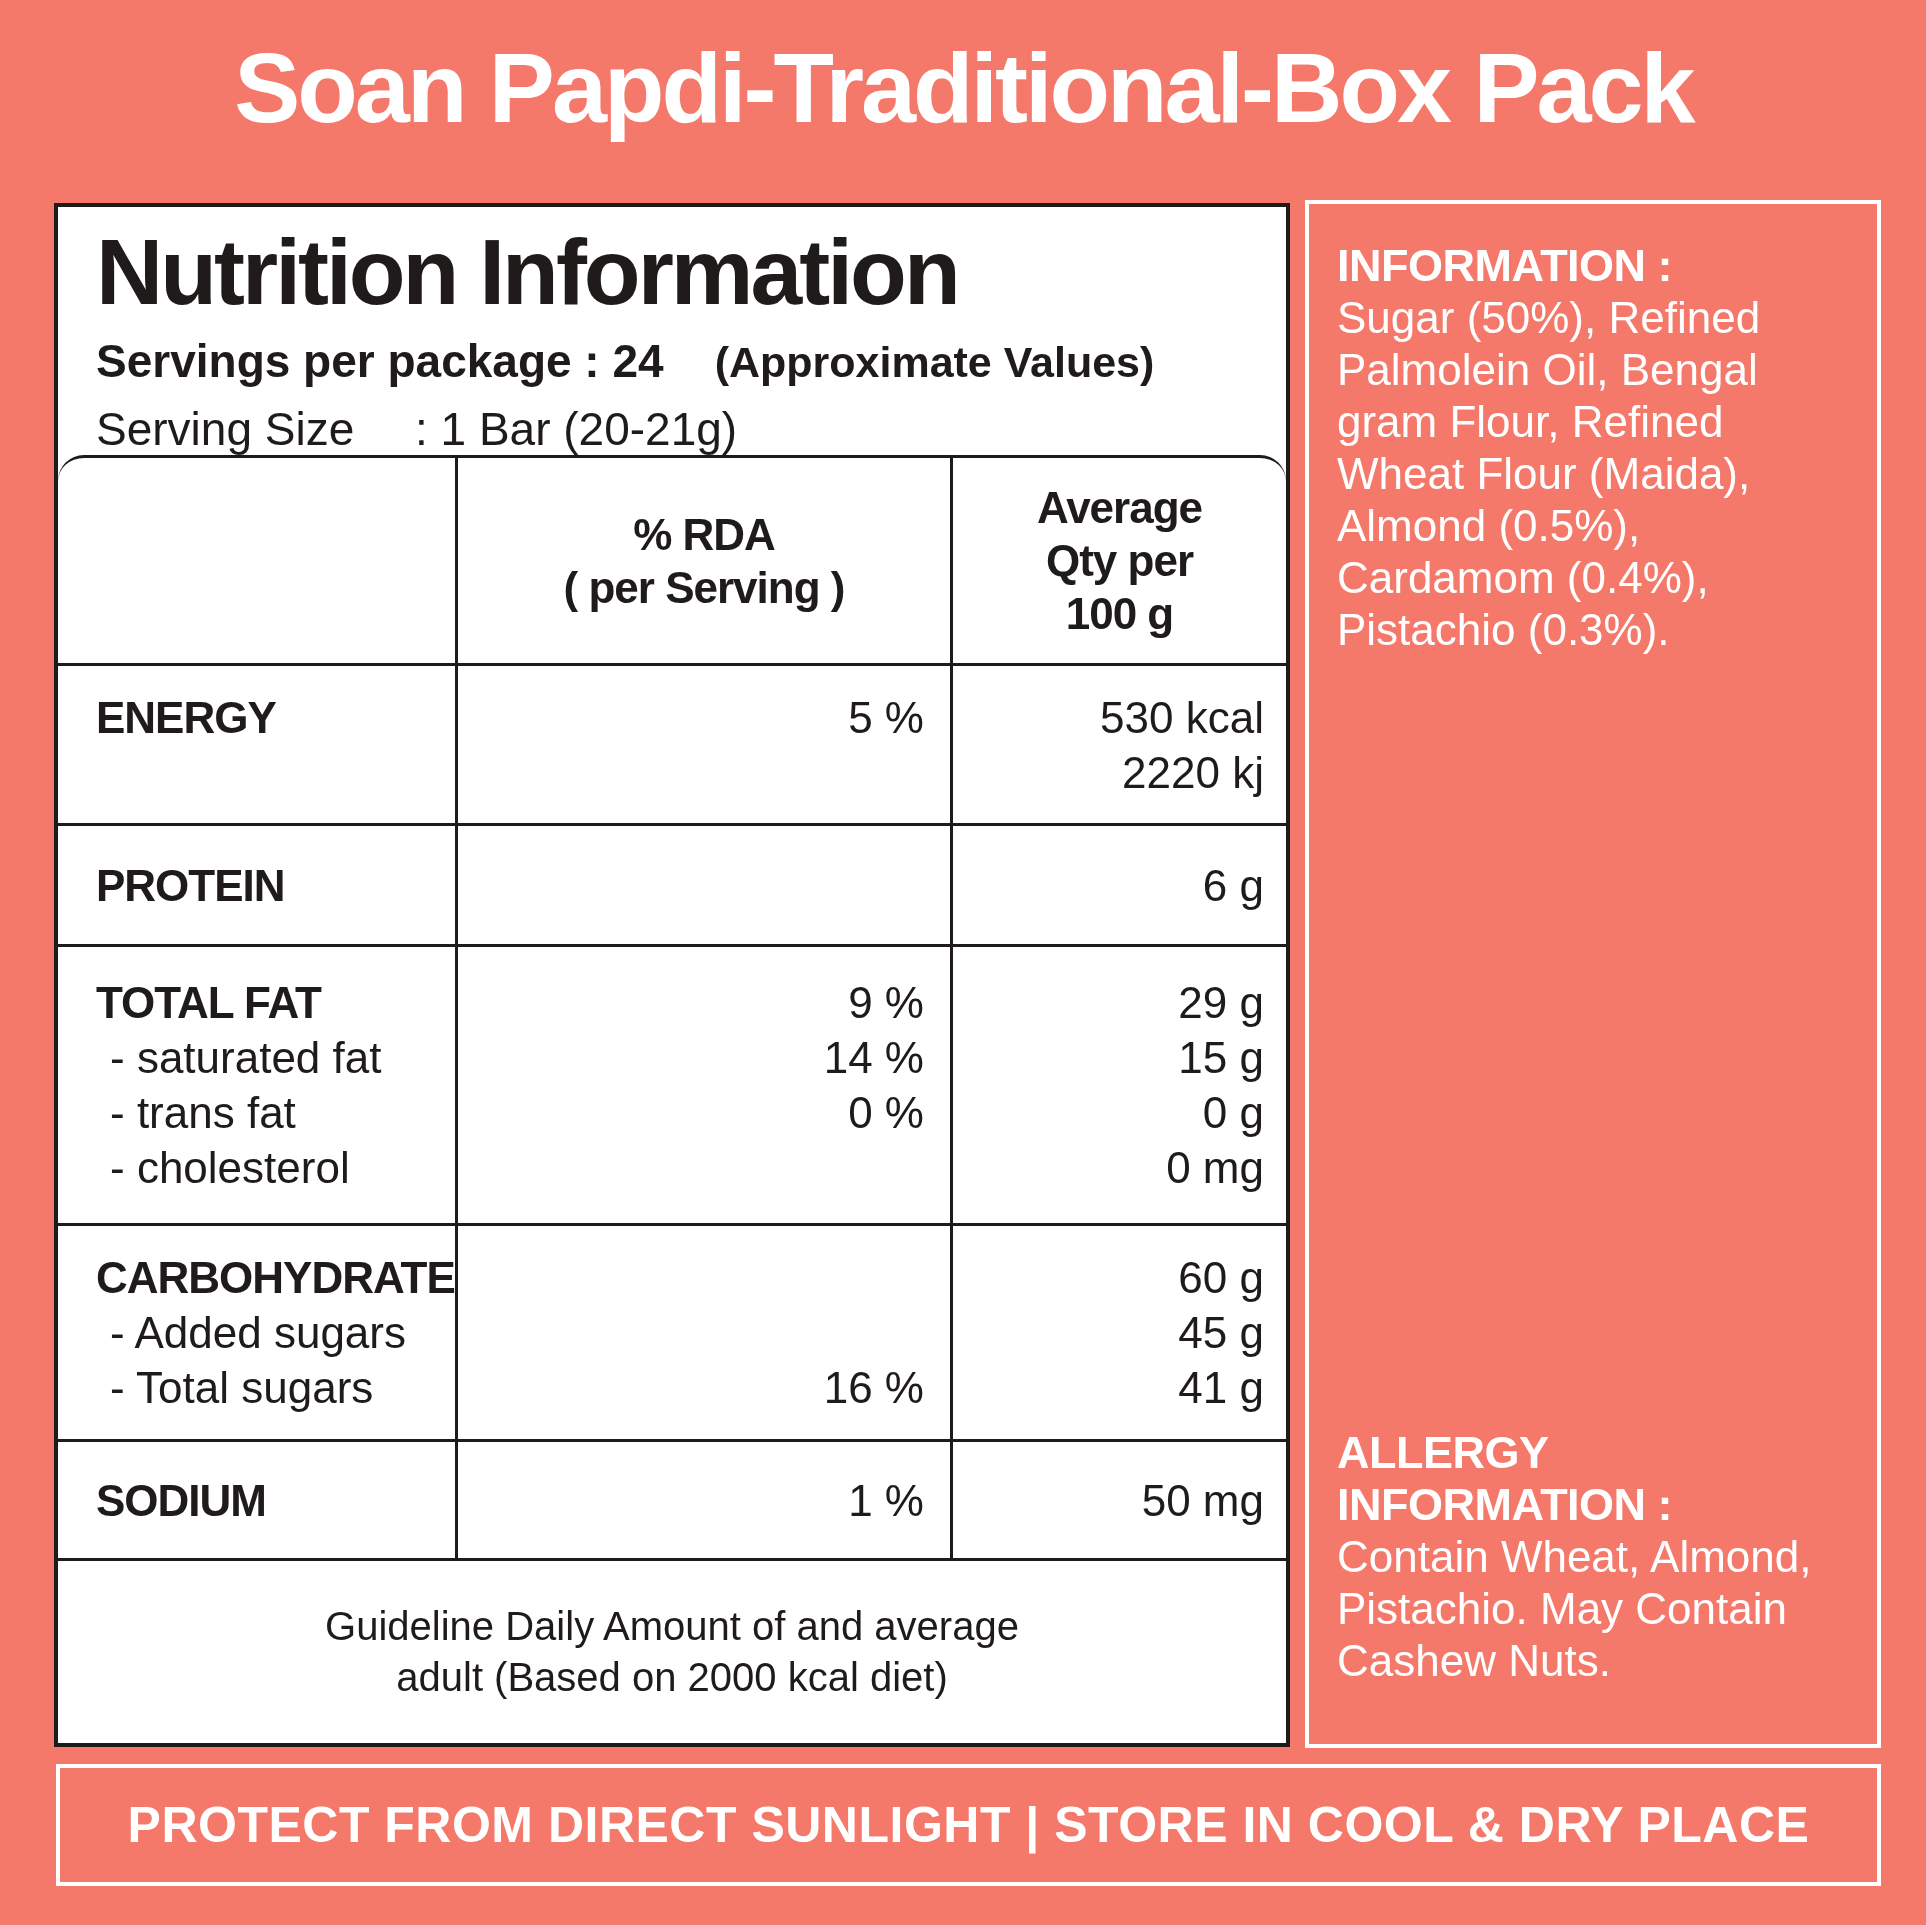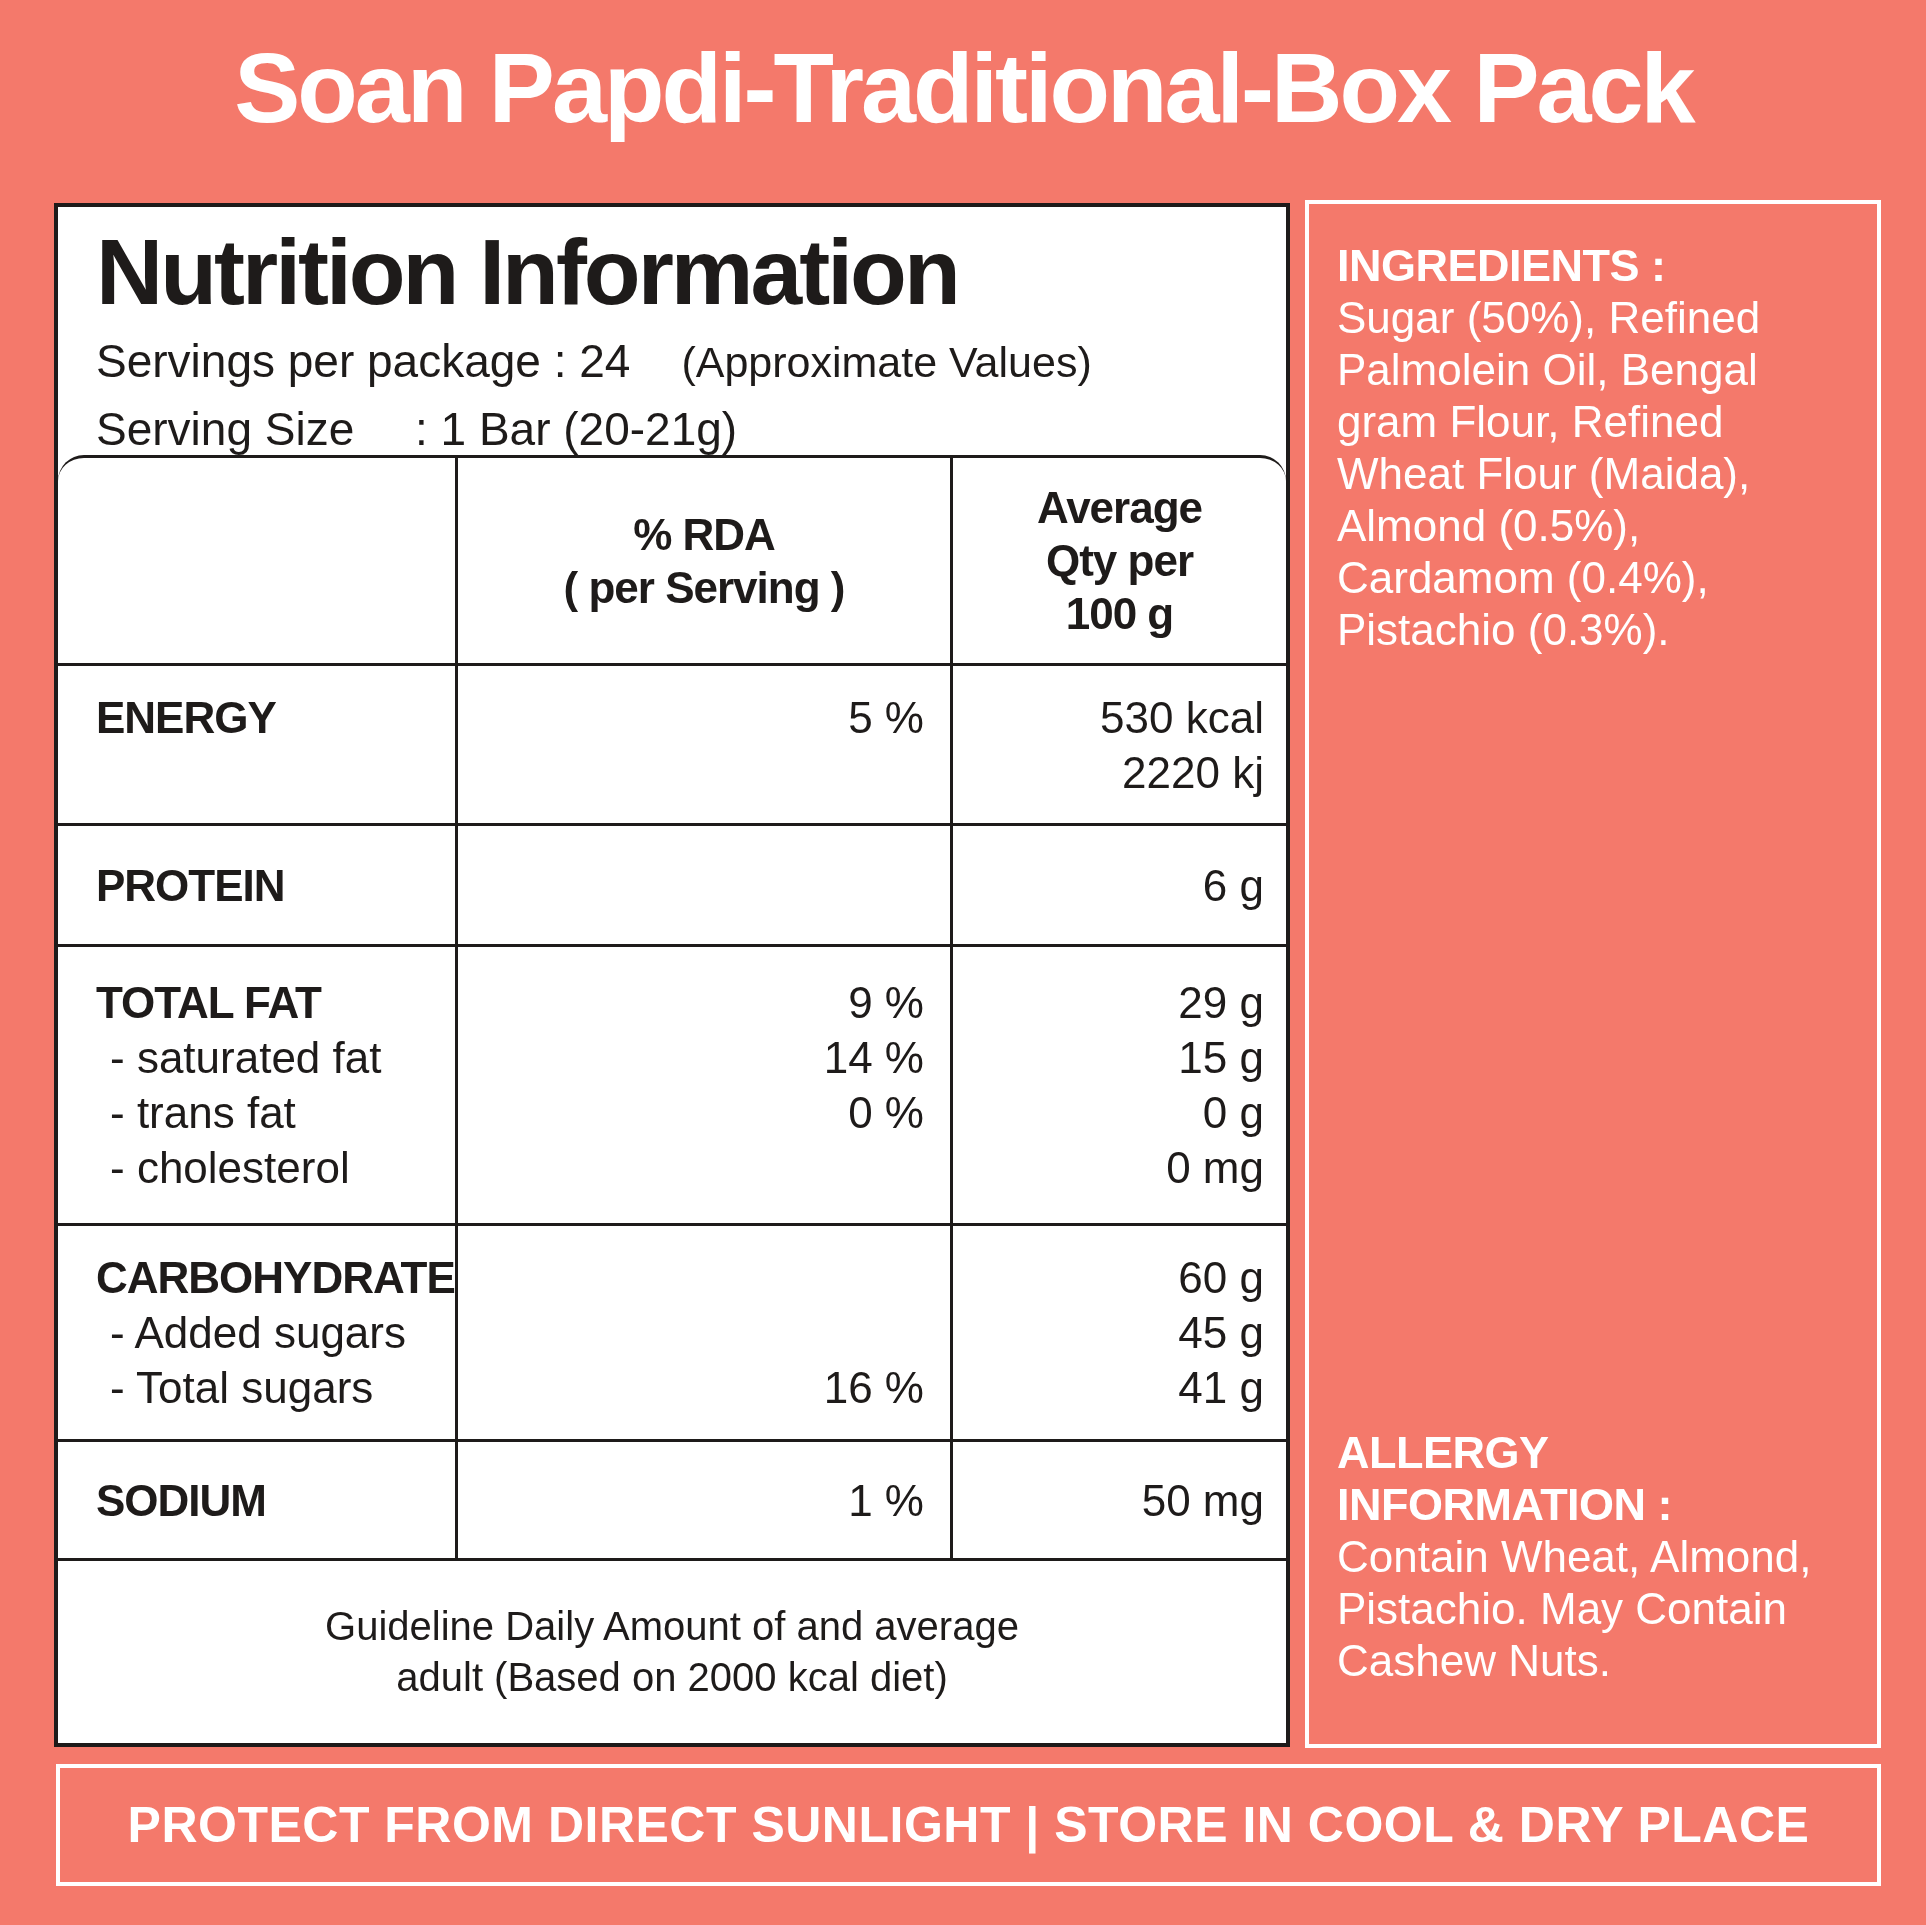--- a/index.html
+++ b/index.html
@@ -26,21 +26,21 @@
   }
   .nbox-hdr{
     flex:none;height:248px;box-sizing:border-box;
     padding:10px 40px 0 38px;
   }
   .nutri-heading{
     margin:0;font-size:93px;font-weight:600;letter-spacing:-3px;line-height:111px;
     white-space:nowrap;
   }
   .hdr-line{display:flex;align-items:baseline;font-size:46px;font-weight:500;}
-  .hdr-line.l1{margin-top:6px;}
+  .hdr-line.l1{margin-top:6px;font-weight:bold;}
   .hdr-line.l2{margin-top:14px;}
   .approx-note{font-size:43px;margin-left:51px;}
   .ss-label{display:inline-block;width:319px;flex:none;}
   
   .tbl{
     flex:1;display:flex;flex-direction:column;
     border-top:3px solid #1E1B1A;min-height:0;border-radius:26px;
   }
   .trow{
     display:grid;grid-template-columns:397px 495px 1fr;
@@ -208,21 +208,21 @@
     <div class="trow r-foot">
       <div class="fln">Guideline Daily Amount of and average</div>
       <div class="fln">adult (Based on 2000 kcal diet)</div>
     </div>
 
   </div>
 </div>
 
 <div class="side-panel">
   <div>
-    <div class="p-heading">INGREDIENTS :</div>
+    <div class="p-heading">INFORMATION :</div>
     <div class="p-body">Sugar (50%), Refined Palmolein Oil, Bengal gram Flour, Refined Wheat Flour (Maida), Almond (0.5%), Cardamom (0.4%), Pistachio (0.3%).</div>
   </div>
   <div>
     <div class="p-heading">ALLERGY INFORMATION :</div>
     <div class="p-body">Contain Wheat, Almond, Pistachio. May Contain Cashew Nuts.</div>
   </div>
 </div>
 
 <div class="banner">
   <span>PROTECT FROM DIRECT SUNLIGHT | STORE IN COOL &amp; DRY PLACE</span>

